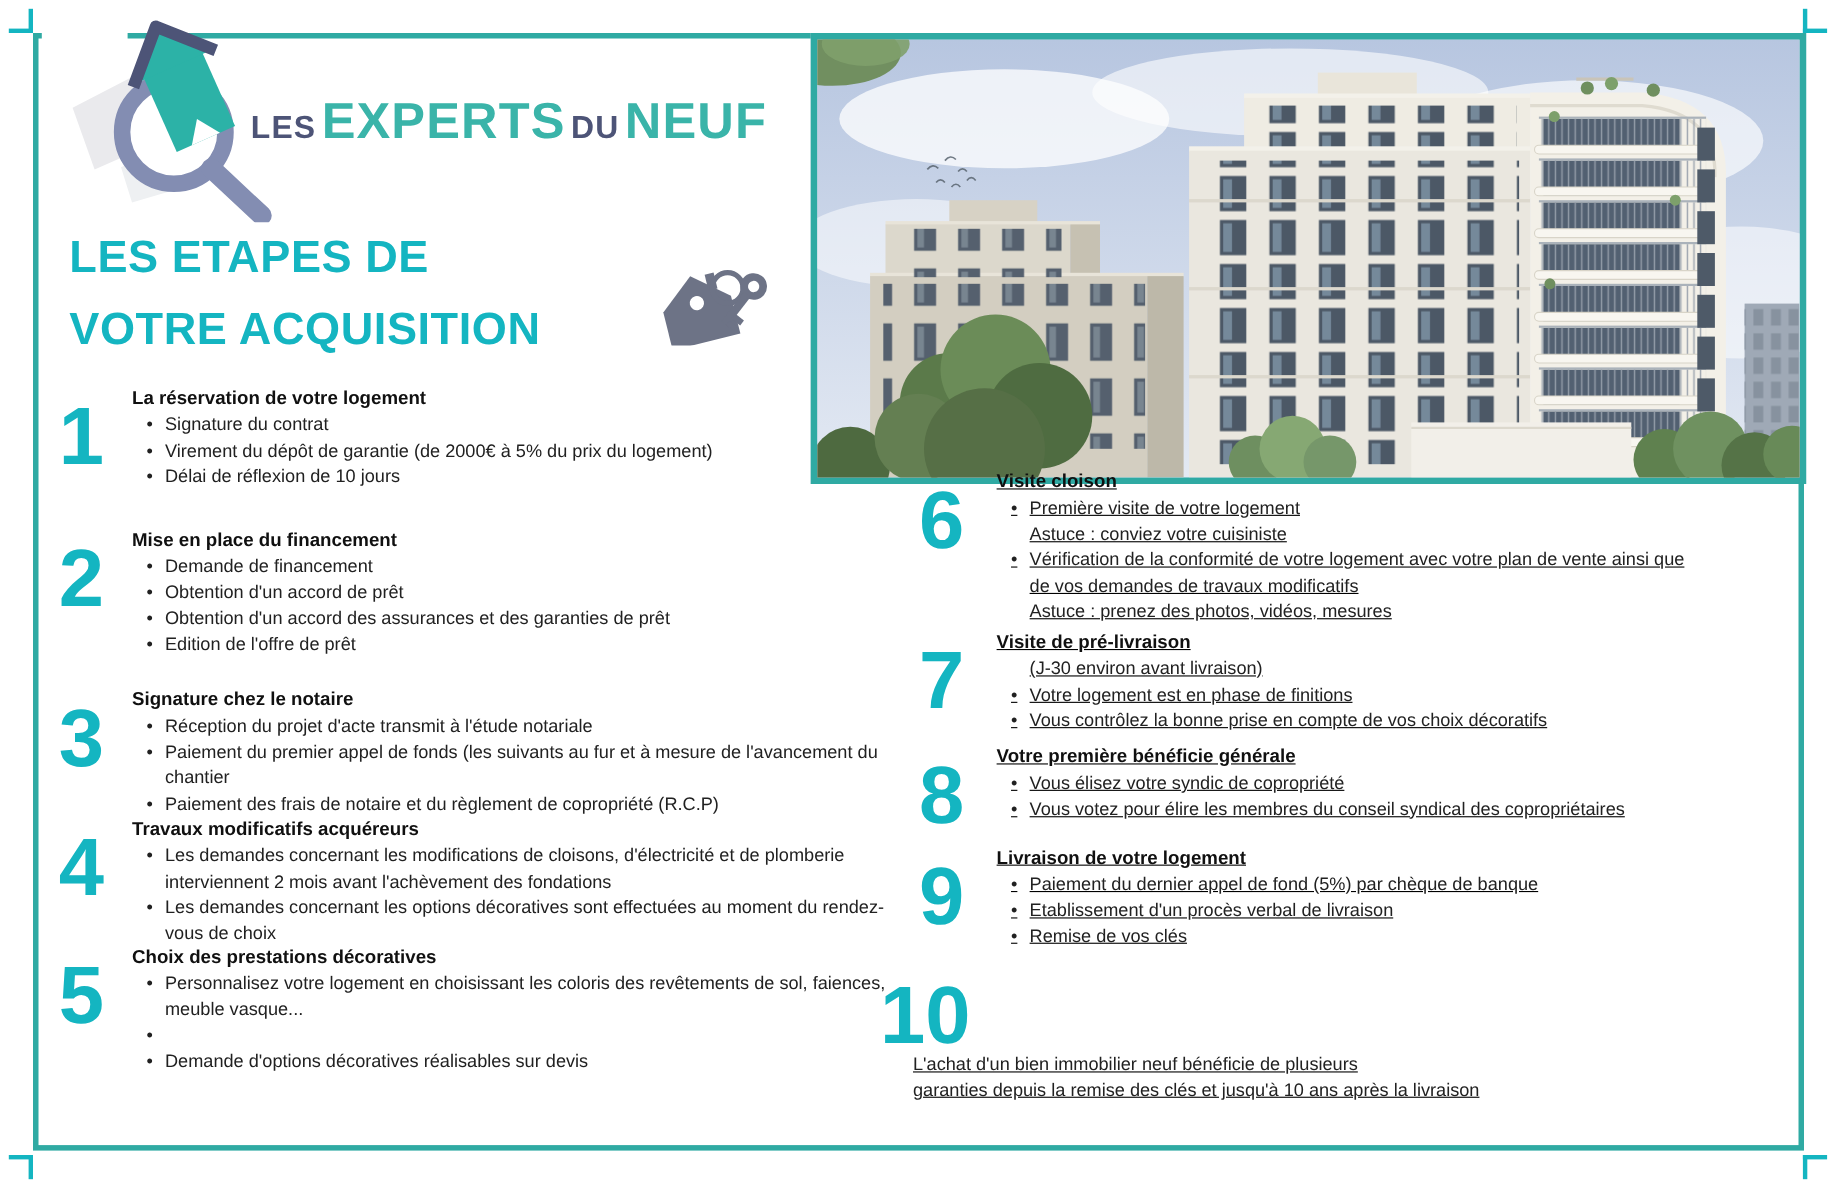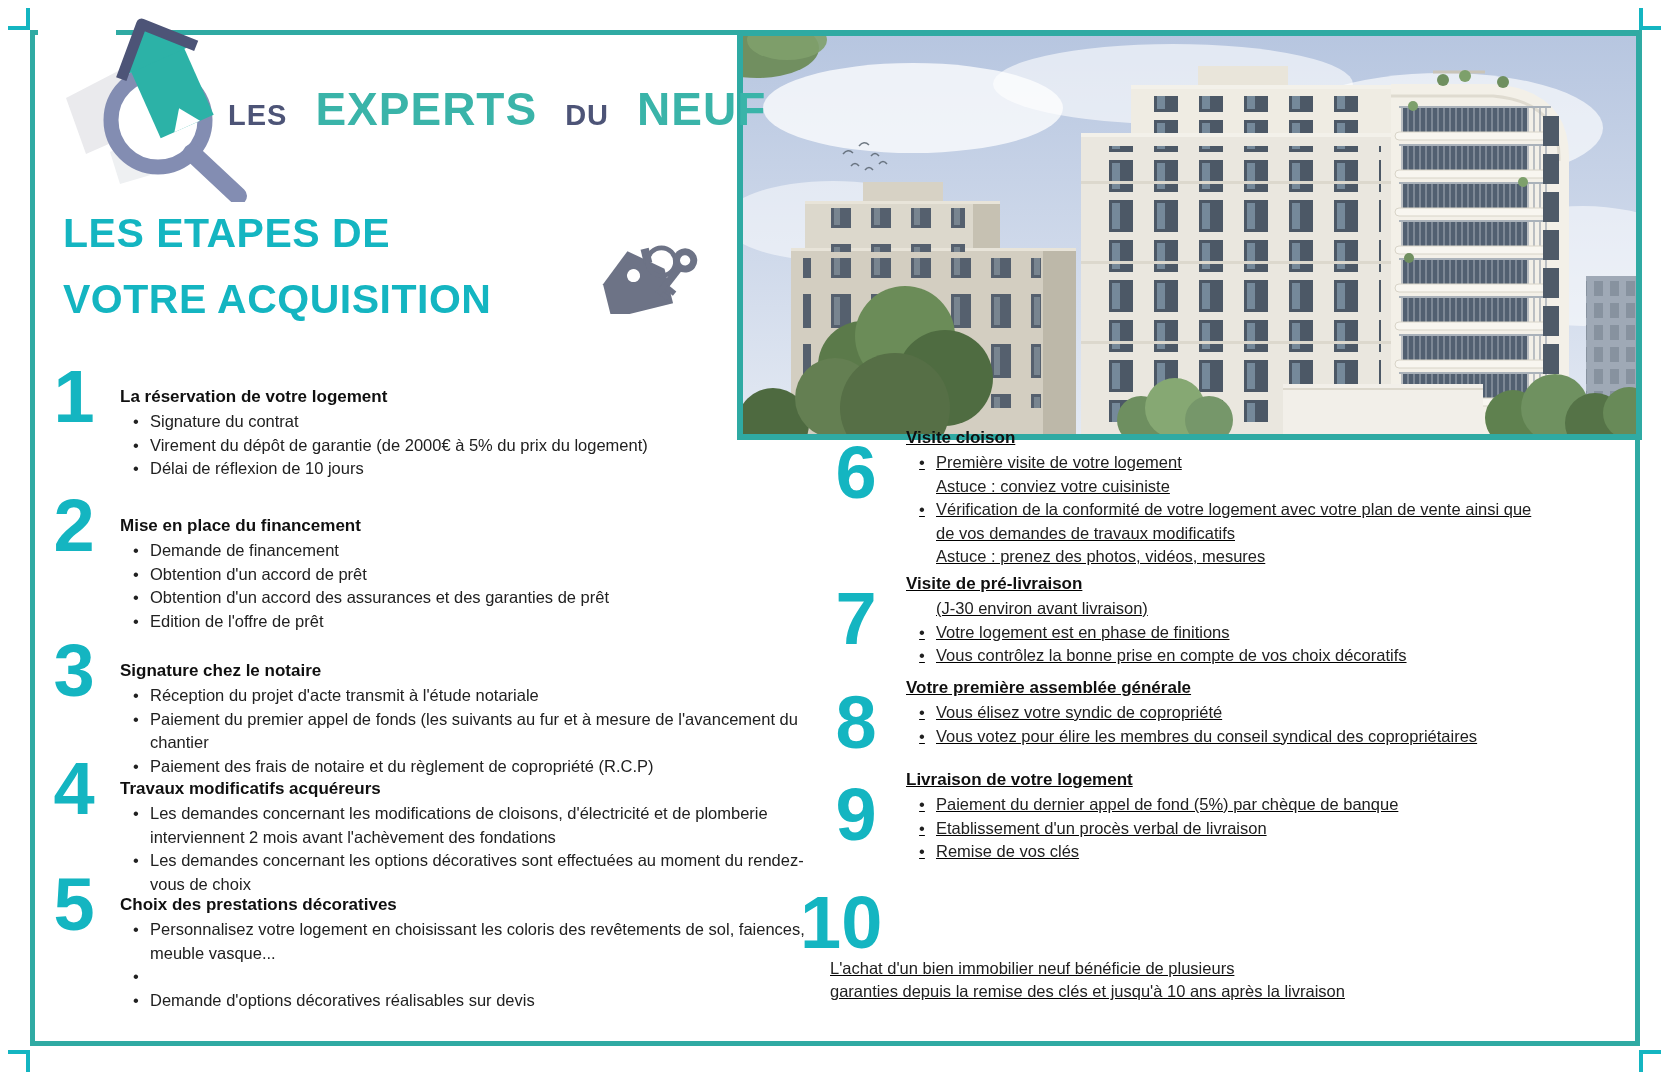--- a/index.html
+++ b/index.html
@@ -22,21 +22,21 @@
 
   
   .mark{position:absolute;width:22px;height:22px;border:0 solid var(--accent);}
   .mark.tl{left:8px;top:8px;border-right-width:4px;border-bottom-width:4px;}
   .mark.tr{left:1639px;top:8px;border-left-width:4px;border-bottom-width:4px;}
   .mark.bl{left:8px;top:1050px;border-right-width:4px;border-top-width:4px;}
   .mark.br{left:1639px;top:1050px;border-left-width:4px;border-top-width:4px;}
 
   
   .logo-graphic{position:absolute;left:58px;top:2px;width:200px;height:200px;z-index:3;}
-  .logo-text{position:absolute;left:228px;top:82px;display:flex;align-items:baseline;gap:28px;
+  .logo-text{position:absolute;left:228px;top:82px;display:flex;align-items:baseline;gap:5px;
              z-index:3;white-space:nowrap;}
   .logo-text .sm{font-size:29px;font-weight:700;color:var(--logo_navy);letter-spacing:1px;}
   .logo-text .lg{font-size:46px;font-weight:700;letter-spacing:1px;color:var(--logo_teal);}
 
   
   .title{position:absolute;left:63px;top:200px;z-index:2;
          font-size:41px;font-weight:800;color:var(--accent);
          line-height:1.62;letter-spacing:.5px;white-space:nowrap;}
 
   .keys-icon{position:absolute;left:585px;top:232px;width:125px;height:82px;}
@@ -47,21 +47,21 @@
   .photo svg{display:block;width:100%;height:100%;}
 
   
   .step{position:absolute;display:flex;align-items:flex-start;}
   .step-number{flex:none;text-align:center;font-size:74px;font-weight:800;
                color:var(--accent);line-height:.9;margin-top:12px;}
   .col-left .step-number{width:64px;margin-right:14px;}
   .col-right .step-number{width:68px;margin-right:16px;}
   .step-body{padding-top:0;}
   .step-heading{font-size:17px;font-weight:700;color:#101010;margin-bottom:3px;}
-  .col-left .step-body{width:700px;margin-top:35px;}
+  .col-left .step-body{width:700px;}
   .col-right .step-body{width:648px;text-decoration:underline;}
   .item{display:flex;font-size:16.5px;color:var(--text_dark);line-height:1.43;}
   .item .bullet{flex:none;width:14px;margin-left:9px;margin-right:7px;text-align:center;}
   .itext{display:block;}
 
   
   .col-left .step:nth-child(1){left:42px;top:352px;}
   .col-left .step:nth-child(2){left:42px;top:481px;}
   .col-left .step:nth-child(3){left:42px;top:626px;}
   .col-left .step:nth-child(4){left:42px;top:744px;}
@@ -400,21 +400,21 @@
             <div class="item">
               <span class="bullet">•</span>
               <span class="itext">Vous contrôlez la bonne prise en compte de vos choix décoratifs</span>
             </div>
           </div>
       </div>
     </div>
       <div class="step">
       <div class="step-number">8</div>
       <div class="step-body">
-        <div class="step-heading">Votre première assemblée générale</div>
+        <div class="step-heading">Votre première bénéficie générale</div>
         <div class="step-items">
             <div class="item">
               <span class="bullet">•</span>
               <span class="itext">Vous élisez votre syndic de copropriété</span>
             </div>
             <div class="item">
               <span class="bullet">•</span>
               <span class="itext">Vous votez pour élire les membres du conseil syndical des copropriétaires</span>
             </div>
           </div>

